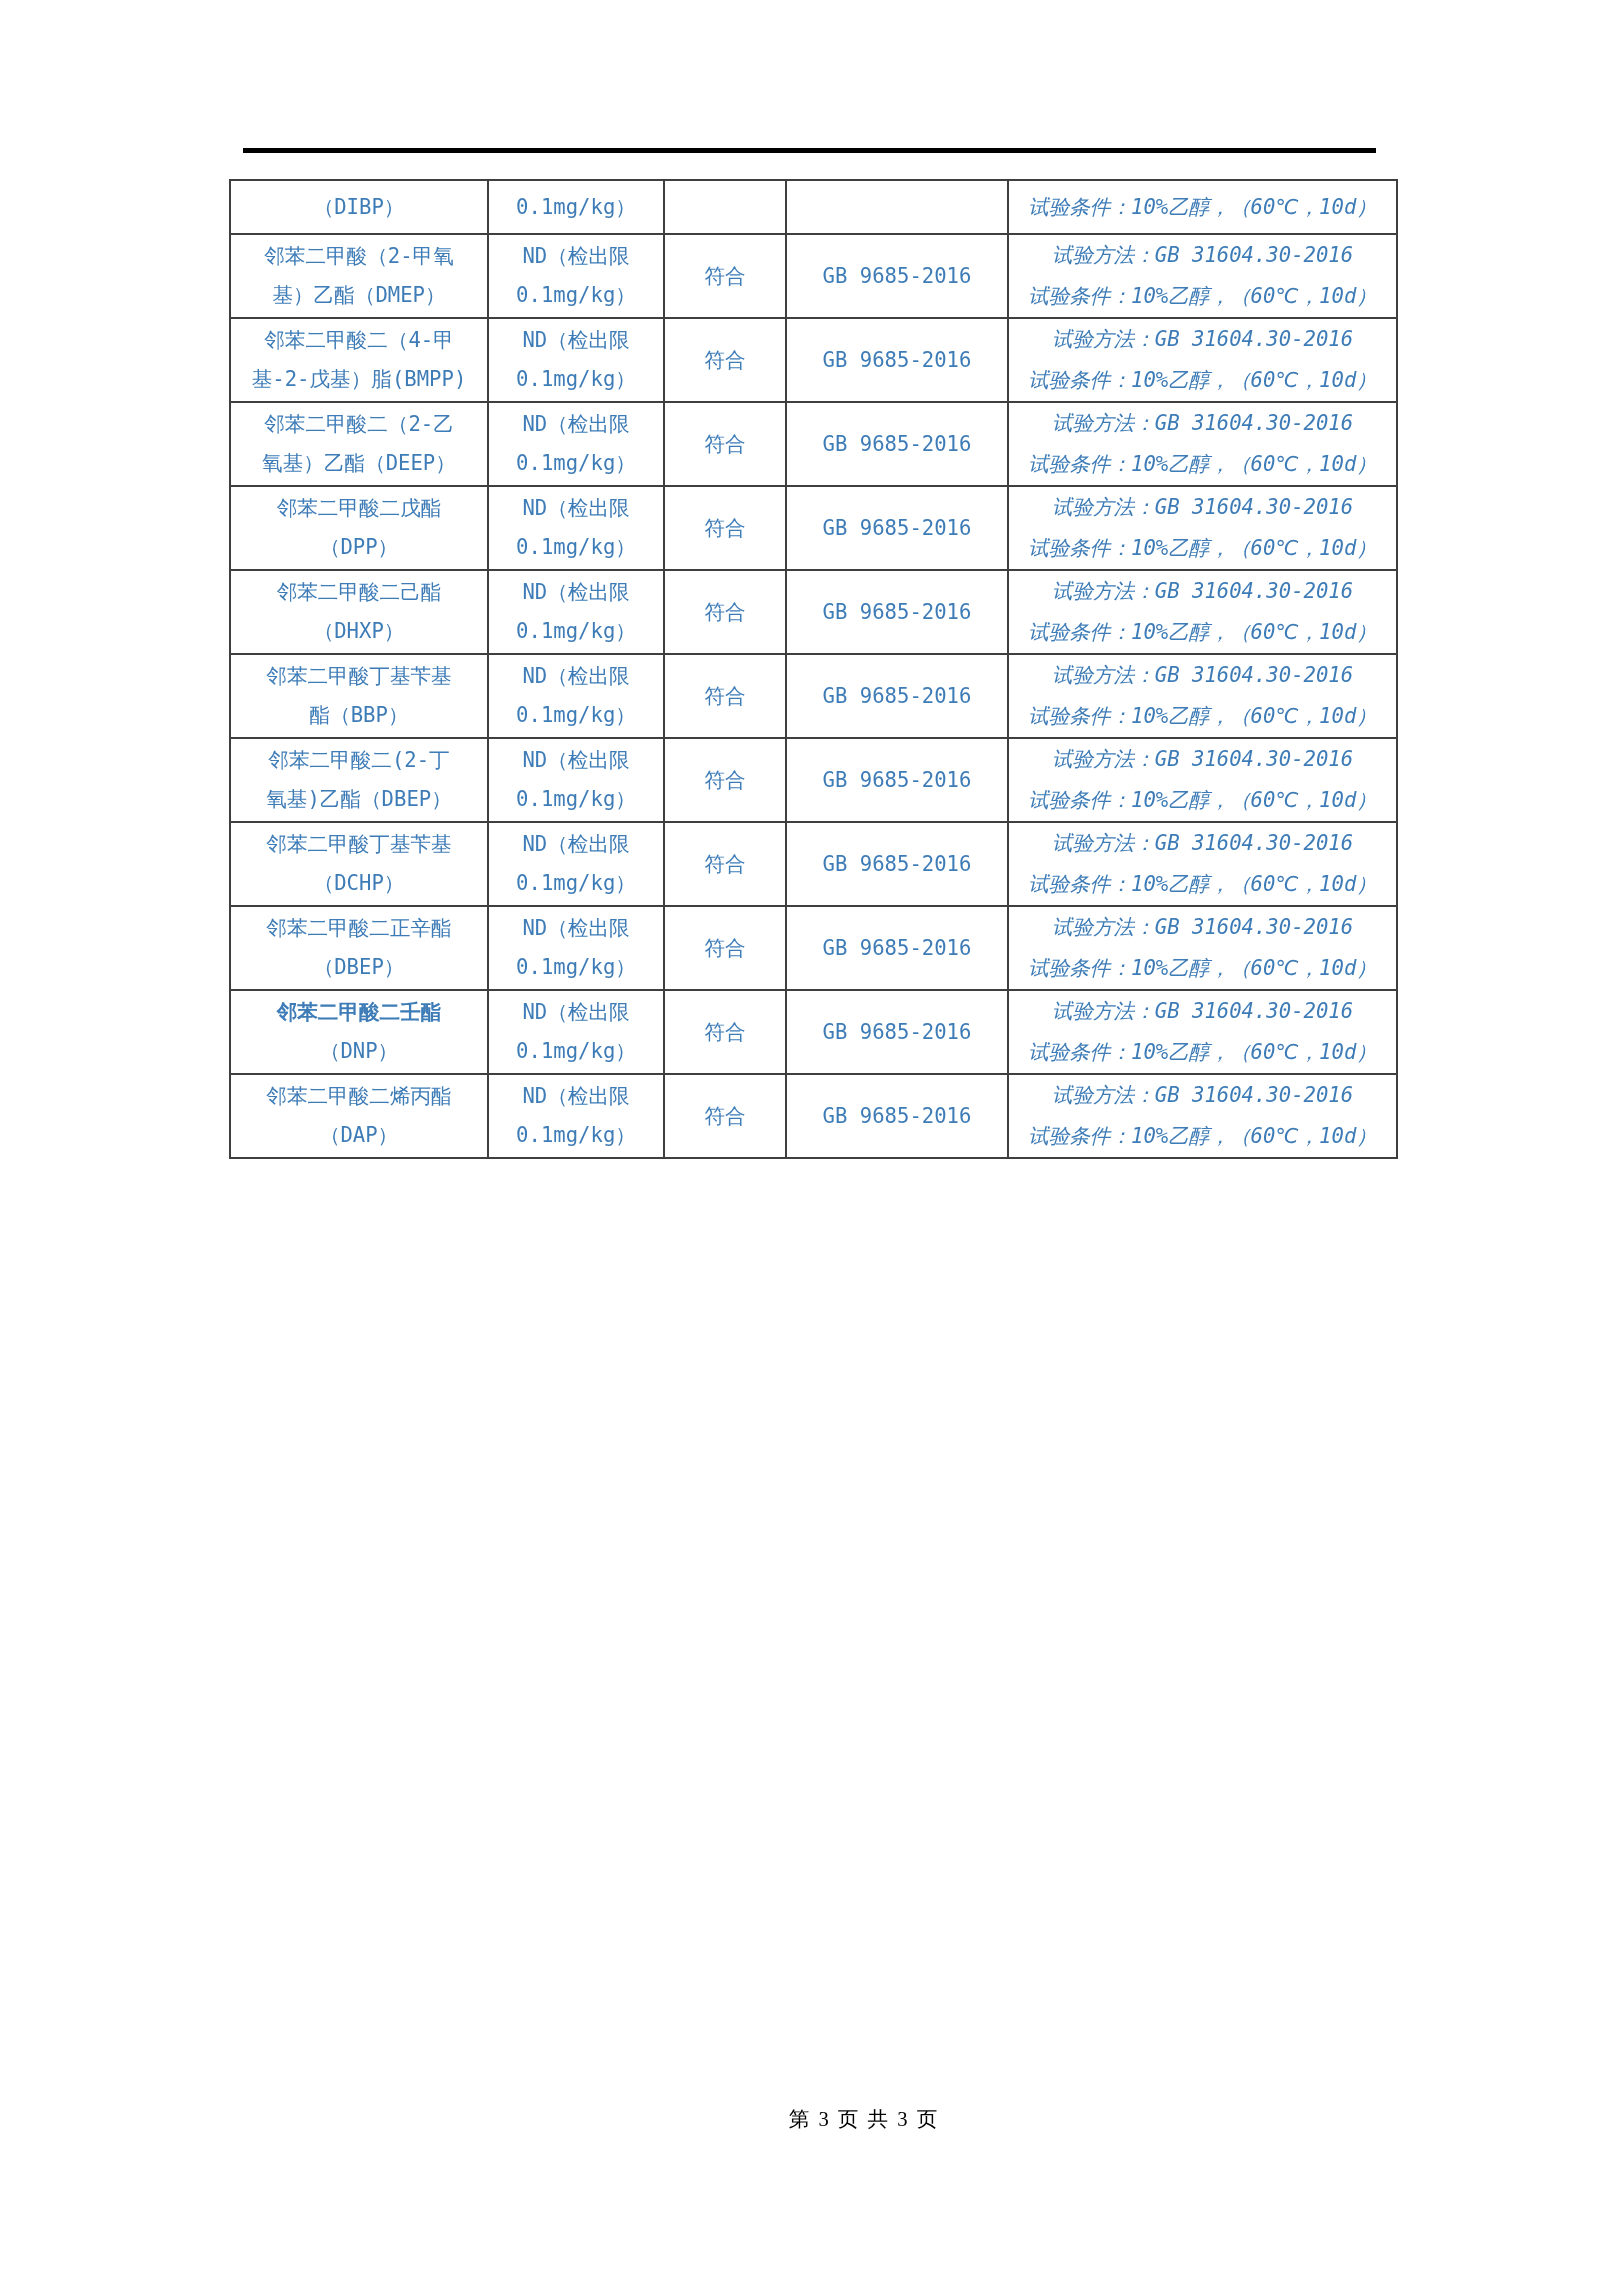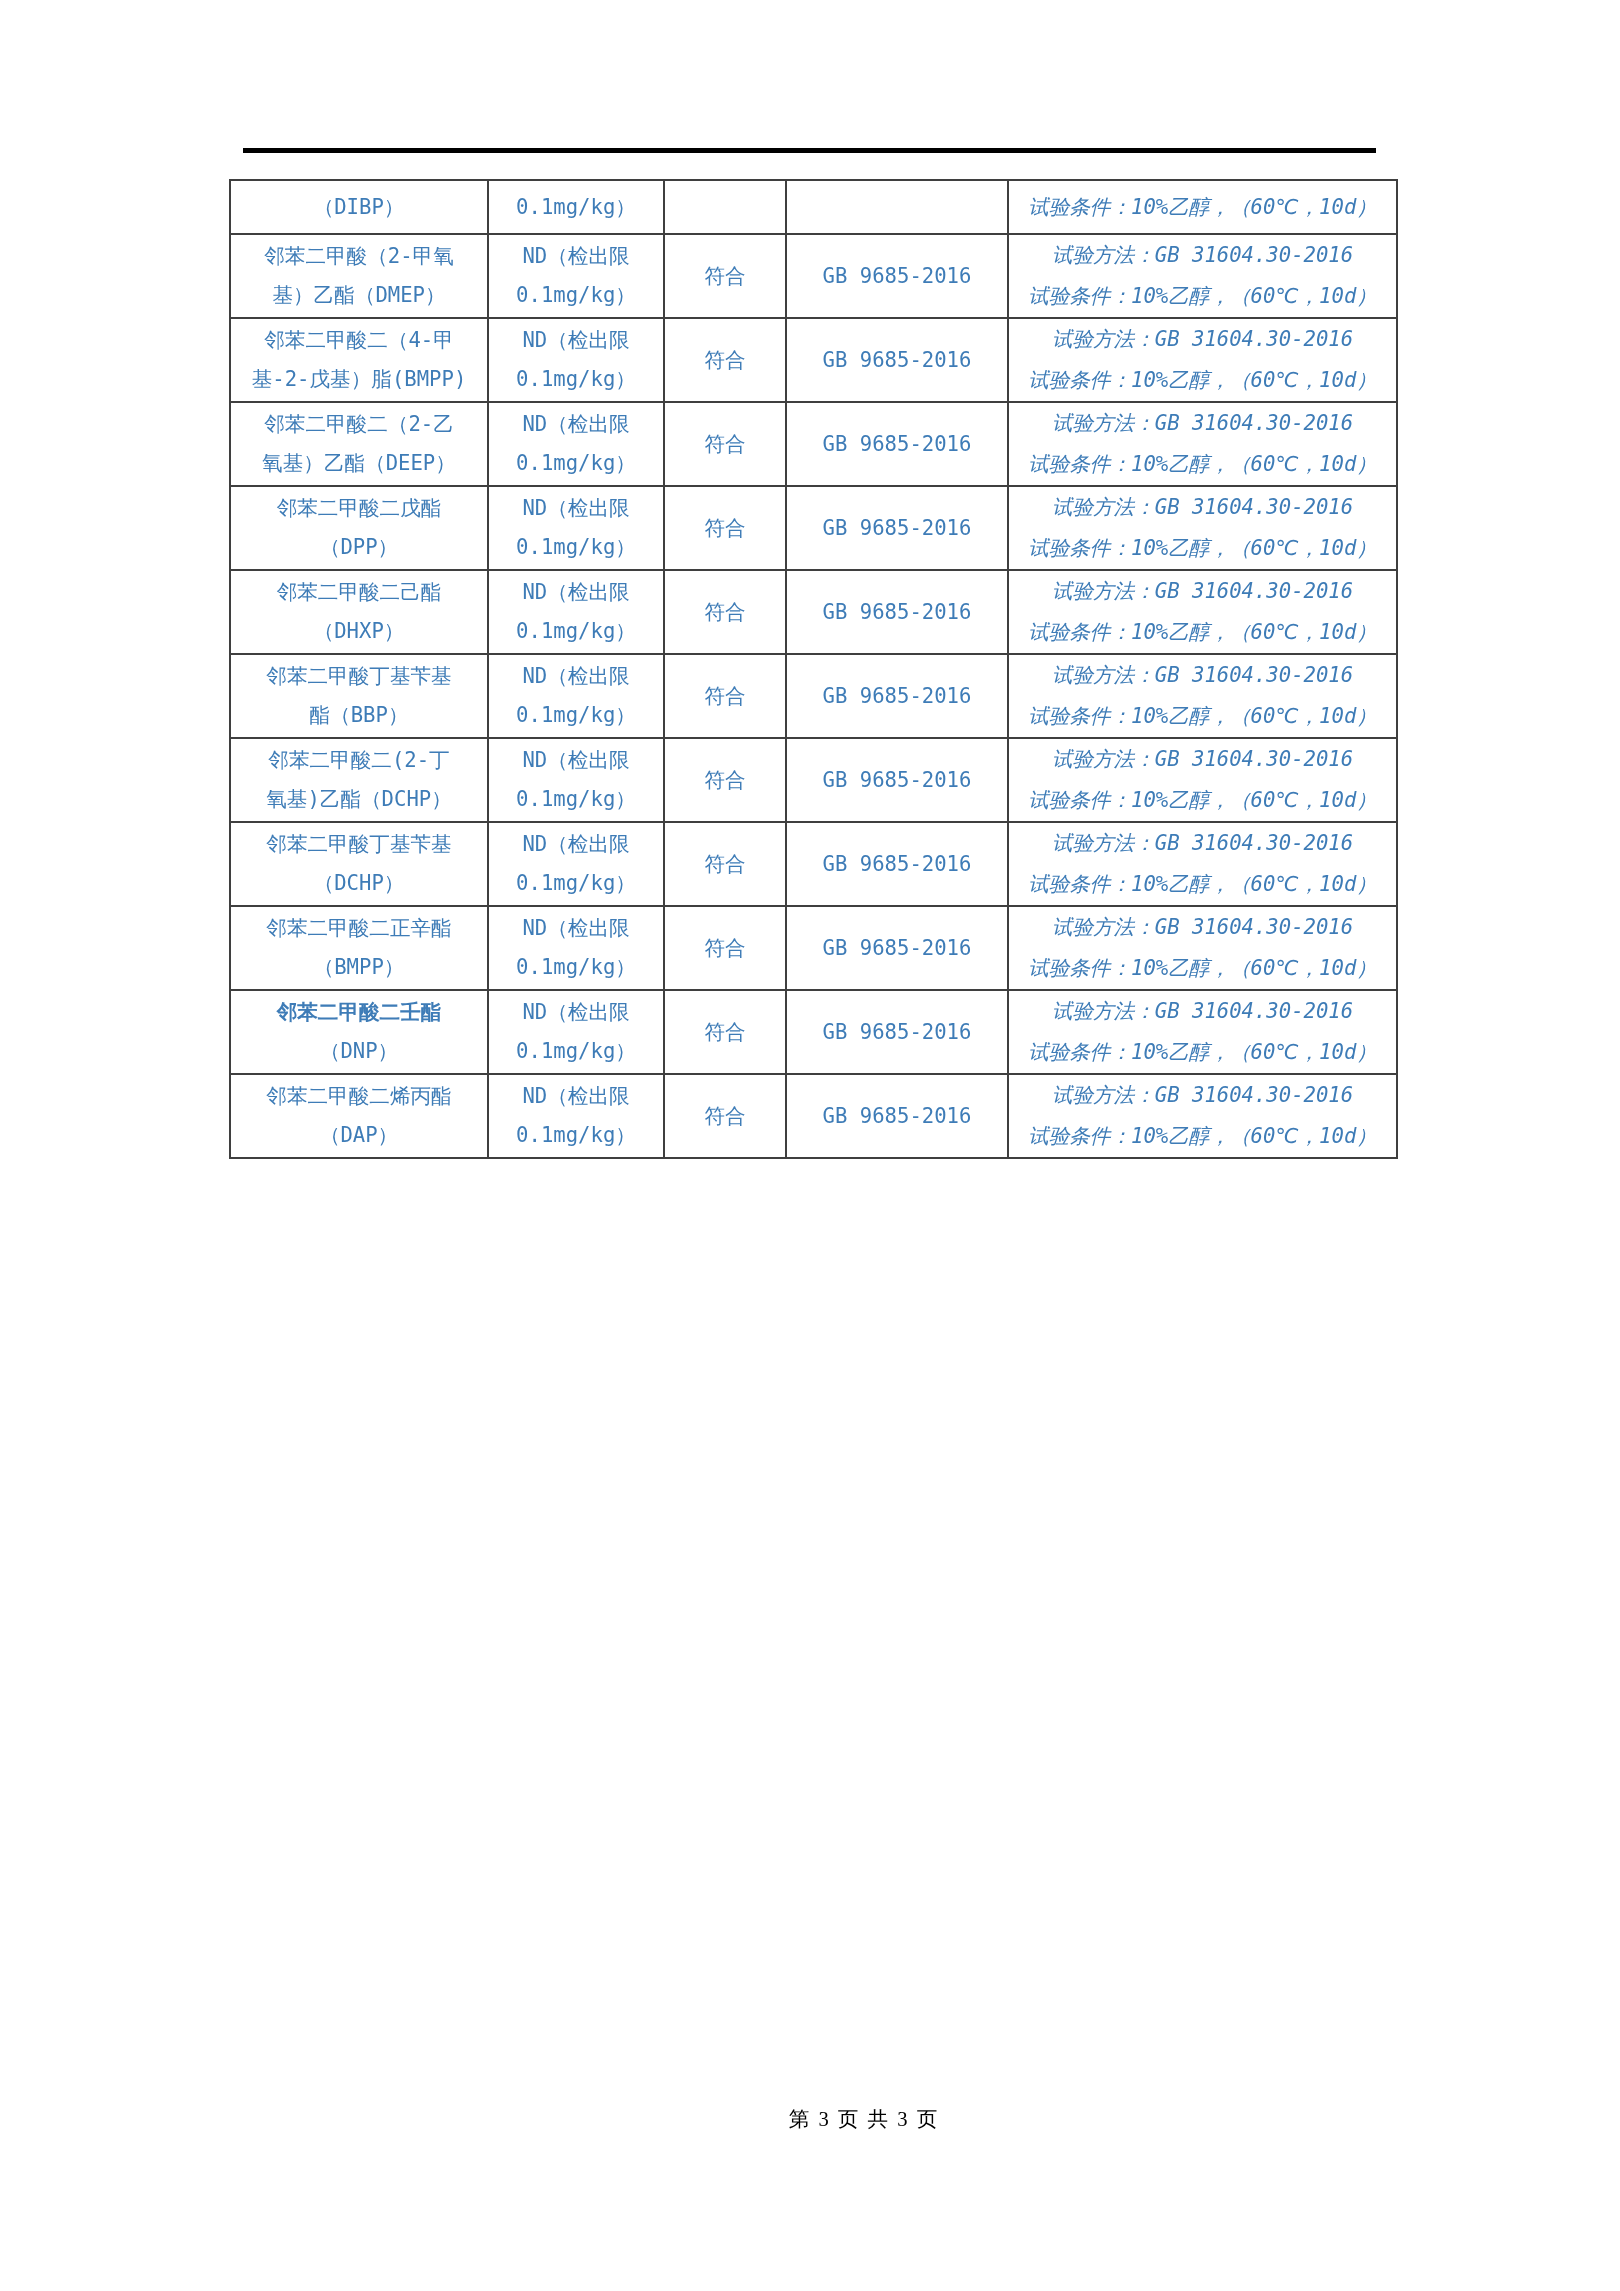--- a/index.html
+++ b/index.html
@@ -188,21 +188,21 @@
           <td>符合</td>
           <td>GB 9685-2016</td>
           <td class="method-cell">
             <div class="cell-line">试验方法：GB 31604.30-2016</div>
             <div class="cell-line">试验条件：10%乙醇，（60℃，10d）</div>
           </td>
         </tr>
         <tr class="data-row">
           <td>
             <div class="cell-line">邻苯二甲酸二(2-丁</div>
-            <div class="cell-line">氧基)乙酯（DCHP）</div>
+            <div class="cell-line">氧基)乙酯（DBEP）</div>
           </td>
           <td>
             <div class="cell-line">ND（检出限</div>
             <div class="cell-line">0.1mg/kg）</div>
           </td>
           <td>符合</td>
           <td>GB 9685-2016</td>
           <td class="method-cell">
             <div class="cell-line">试验方法：GB 31604.30-2016</div>
             <div class="cell-line">试验条件：10%乙醇，（60℃，10d）</div>
@@ -220,21 +220,21 @@
           <td>符合</td>
           <td>GB 9685-2016</td>
           <td class="method-cell">
             <div class="cell-line">试验方法：GB 31604.30-2016</div>
             <div class="cell-line">试验条件：10%乙醇，（60℃，10d）</div>
           </td>
         </tr>
         <tr class="data-row">
           <td>
             <div class="cell-line">邻苯二甲酸二正辛酯</div>
-            <div class="cell-line">（BMPP）</div>
+            <div class="cell-line">（DBEP）</div>
           </td>
           <td>
             <div class="cell-line">ND（检出限</div>
             <div class="cell-line">0.1mg/kg）</div>
           </td>
           <td>符合</td>
           <td>GB 9685-2016</td>
           <td class="method-cell">
             <div class="cell-line">试验方法：GB 31604.30-2016</div>
             <div class="cell-line">试验条件：10%乙醇，（60℃，10d）</div>

